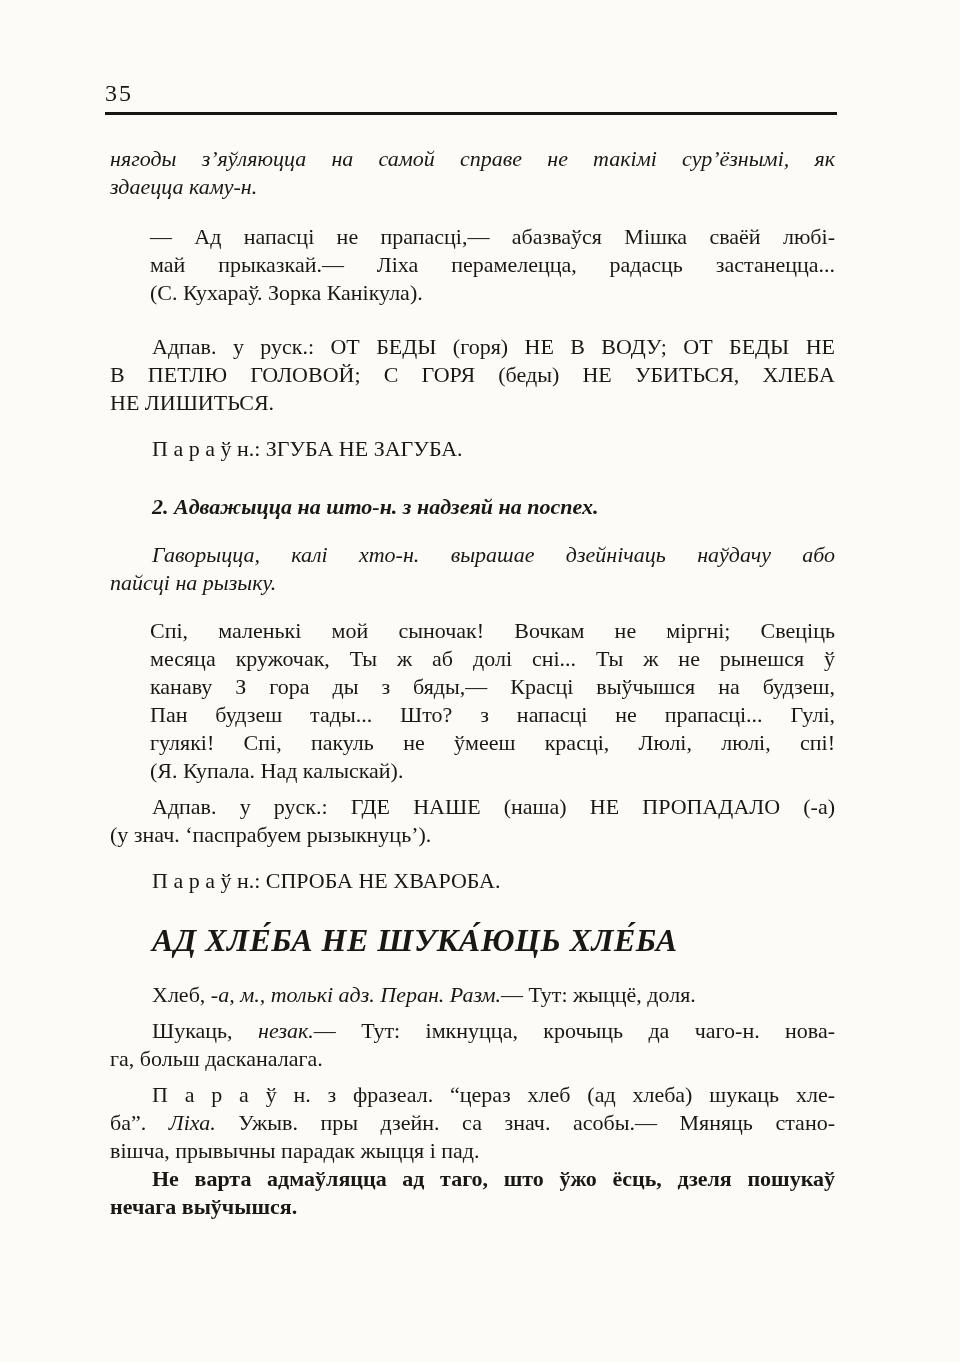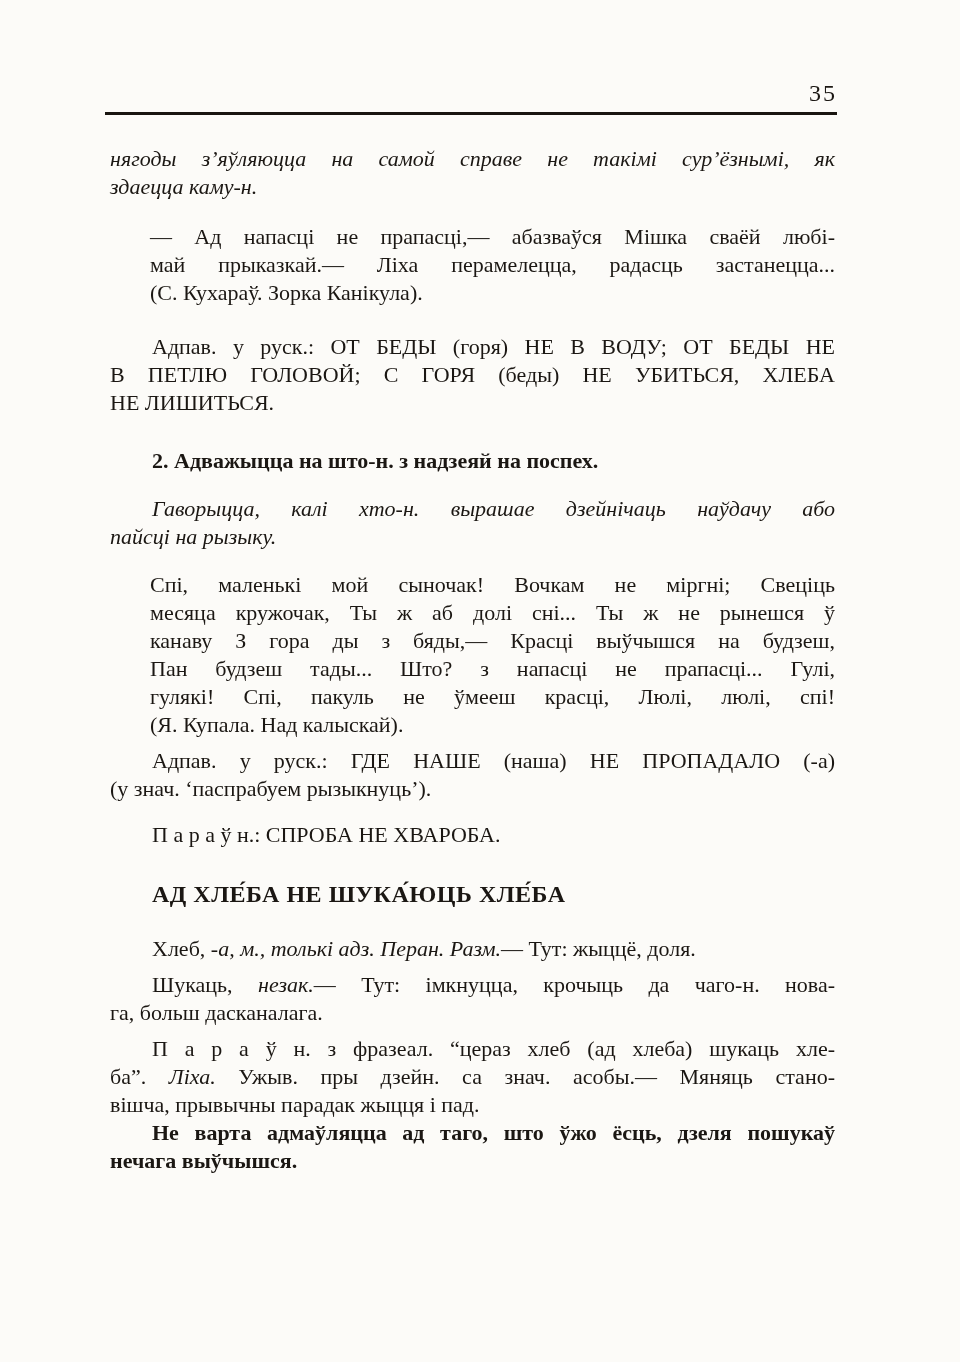--- a/index.html
+++ b/index.html
@@ -15,21 +15,20 @@
     background: #fcfbf8;
     color: #1b1713;
     font-family: "Liberation Serif", "DejaVu Serif", serif;
     overflow: hidden;
   }
   header {
     margin: 0 123px 0 105px;
     padding-top: 80px;
   }
   .pagenum {
-    text-align: right;
     font-size: 24px;
     line-height: 26px;
     letter-spacing: 2px;
   }
   .rule {
     margin-top: 6px;
     height: 3px;
     background: #191510;
   }
   main {
@@ -49,26 +48,26 @@
   .para .ln.last {
     text-align-last: left;
     white-space: normal;
   }
   .para.italic { font-style: italic; }
   .para.bold { font-weight: 700; }
   .para.quote { margin-left: 40px; }
   .para.indent-first .ln:first-child { text-indent: 42px; }
   .para.heading {
     font-weight: 700;
-    font-size: 24px;
+    font-size: 32px;
     line-height: 30px;
     letter-spacing: 0.5px;
   }
   
-  .mt30 { margin-top: 30px; }
+  .mt30 { margin-top: 30px; font-style: italic; }
   .mt28 { }
   .mt26 { margin-top: 26px; }
   .mt22 { margin-top: 22px; }
   .mt20 { margin-top: 20px; }
   .mt18 { margin-top: 18px; }
   .mt14 { margin-top: 8px; }
   .mt8  { margin-top: 8px; }
 </style>
 </head>
 <body>
@@ -85,20 +84,23 @@
       </p>
     <p class="para quote mt22">
         <span class="ln">— Ад напасці не прапасці,— абазваўся Мішка сваёй любі-</span>
         <span class="ln">май прыказкай.— Ліха перамелецца, радасць застанецца...</span>
         <span class="ln last">(С. Кухараў. Зорка Канікула).</span>
       </p>
     <p class="para indent-first mt26">
         <span class="ln">Адпав. у руск.: ОТ БЕДЫ (горя) НЕ В ВОДУ; ОТ БЕДЫ НЕ</span>
         <span class="ln">В ПЕТЛЮ ГОЛОВОЙ; С ГОРЯ (беды) НЕ УБИТЬСЯ, ХЛЕБА</span>
         <span class="ln last">НЕ ЛИШИТЬСЯ.</span>
+      </p>
+    <p class="para indent-first mt18">
+        <span class="ln last">П а р а ў н.: ЗГУБА НЕ ЗАГУБА.</span>
       </p>
     <p class="para bold indent-first mt30">
         <span class="ln last">2. Адважыцца на што-н. з надзеяй на поспех.</span>
       </p>
     <p class="para italic indent-first mt20">
         <span class="ln">Гаворыцца, калі хто-н. вырашае дзейнічаць наўдачу або</span>
         <span class="ln last">пайсці на рызыку.</span>
       </p>
     <p class="para quote mt20">
         <span class="ln">Спі, маленькі мой сыночак! Вочкам не міргні; Свеціць</span>

